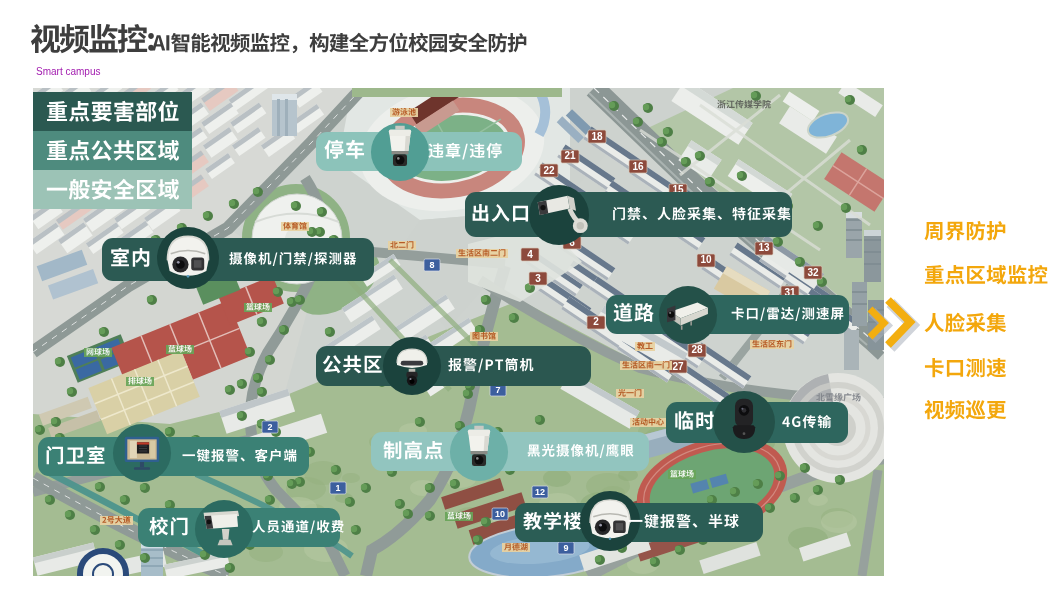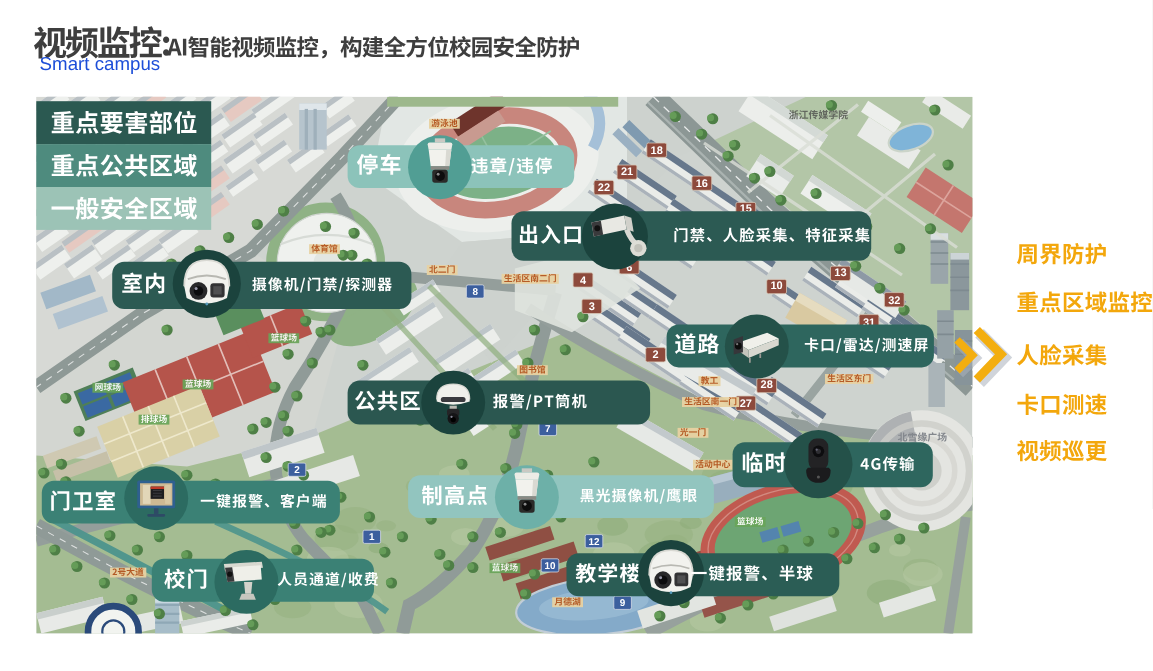--- a/index.html
+++ b/index.html
@@ -1543,21 +1543,21 @@
       <use href="#u26041" transform="translate(216.51 17.43) scale(0.02050 -0.02050)" fill="#3e3e3e"></use>
       <use href="#u20301" transform="translate(236.31 17.43) scale(0.02050 -0.02050)" fill="#3e3e3e"></use>
       <use href="#u26657" transform="translate(256.11 17.43) scale(0.02050 -0.02050)" fill="#3e3e3e"></use>
       <use href="#u22253" transform="translate(275.91 17.43) scale(0.02050 -0.02050)" fill="#3e3e3e"></use>
       <use href="#u23433" transform="translate(295.71 17.43) scale(0.02050 -0.02050)" fill="#3e3e3e"></use>
       <use href="#u20840" transform="translate(315.51 17.43) scale(0.02050 -0.02050)" fill="#3e3e3e"></use>
       <use href="#u38450" transform="translate(335.31 17.43) scale(0.02050 -0.02050)" fill="#3e3e3e"></use>
       <use href="#u25252" transform="translate(355.11 17.43) scale(0.02050 -0.02050)" fill="#3e3e3e"></use>
     </svg>
   </div>
-<div style="position:absolute;left:36px;top:49px;font-size:17px;color:#1d4ed8">Smart campus</div>
+<div style="position:absolute;left:36px;top:66px;font-size:10px;color:#a21caf">Smart campus</div>
 <div style="position:absolute;left:924.0px;top:221.0px">
     <svg width="82.8" height="23.0" style="display:block;overflow:visible">
       <use href="#u21608" transform="translate(0.00 17.43) scale(0.02050 -0.02050)" fill="#f3a70c"></use>
       <use href="#u30028" transform="translate(20.70 17.43) scale(0.02050 -0.02050)" fill="#f3a70c"></use>
       <use href="#u38450" transform="translate(41.40 17.43) scale(0.02050 -0.02050)" fill="#f3a70c"></use>
       <use href="#u25252" transform="translate(62.10 17.43) scale(0.02050 -0.02050)" fill="#f3a70c"></use>
     </svg>
   </div>
 <div style="position:absolute;left:924.0px;top:265.0px">
     <svg width="124.2" height="23.0" style="display:block;overflow:visible">

